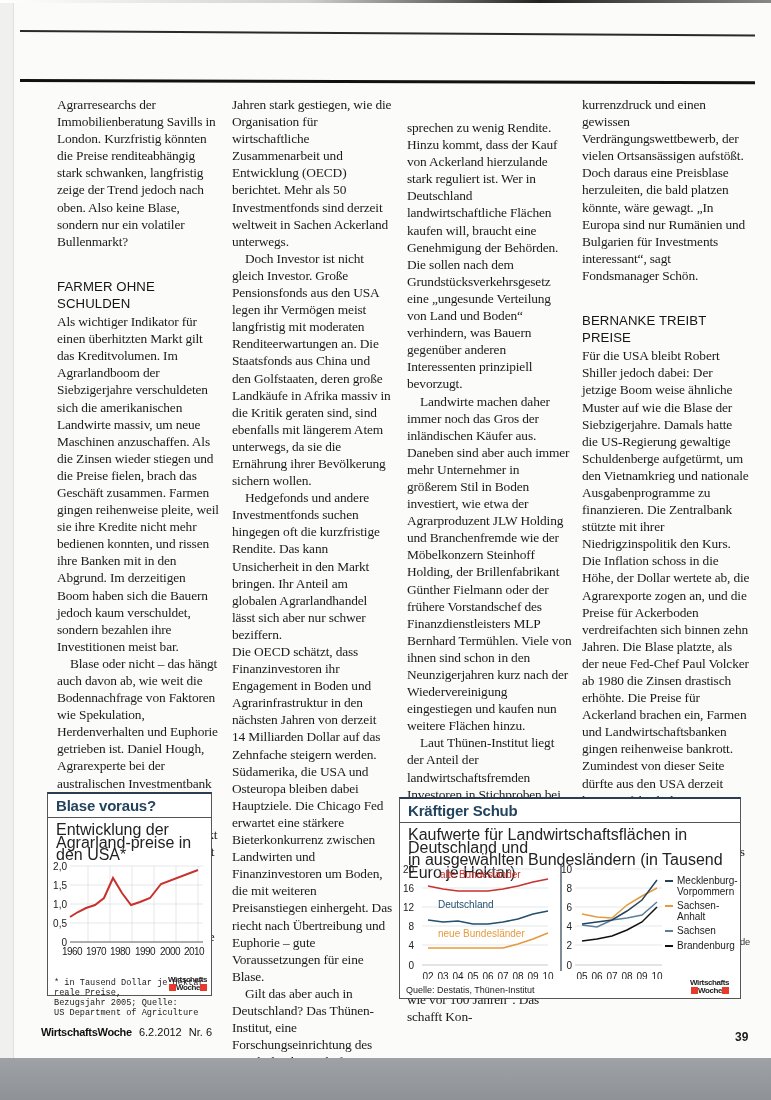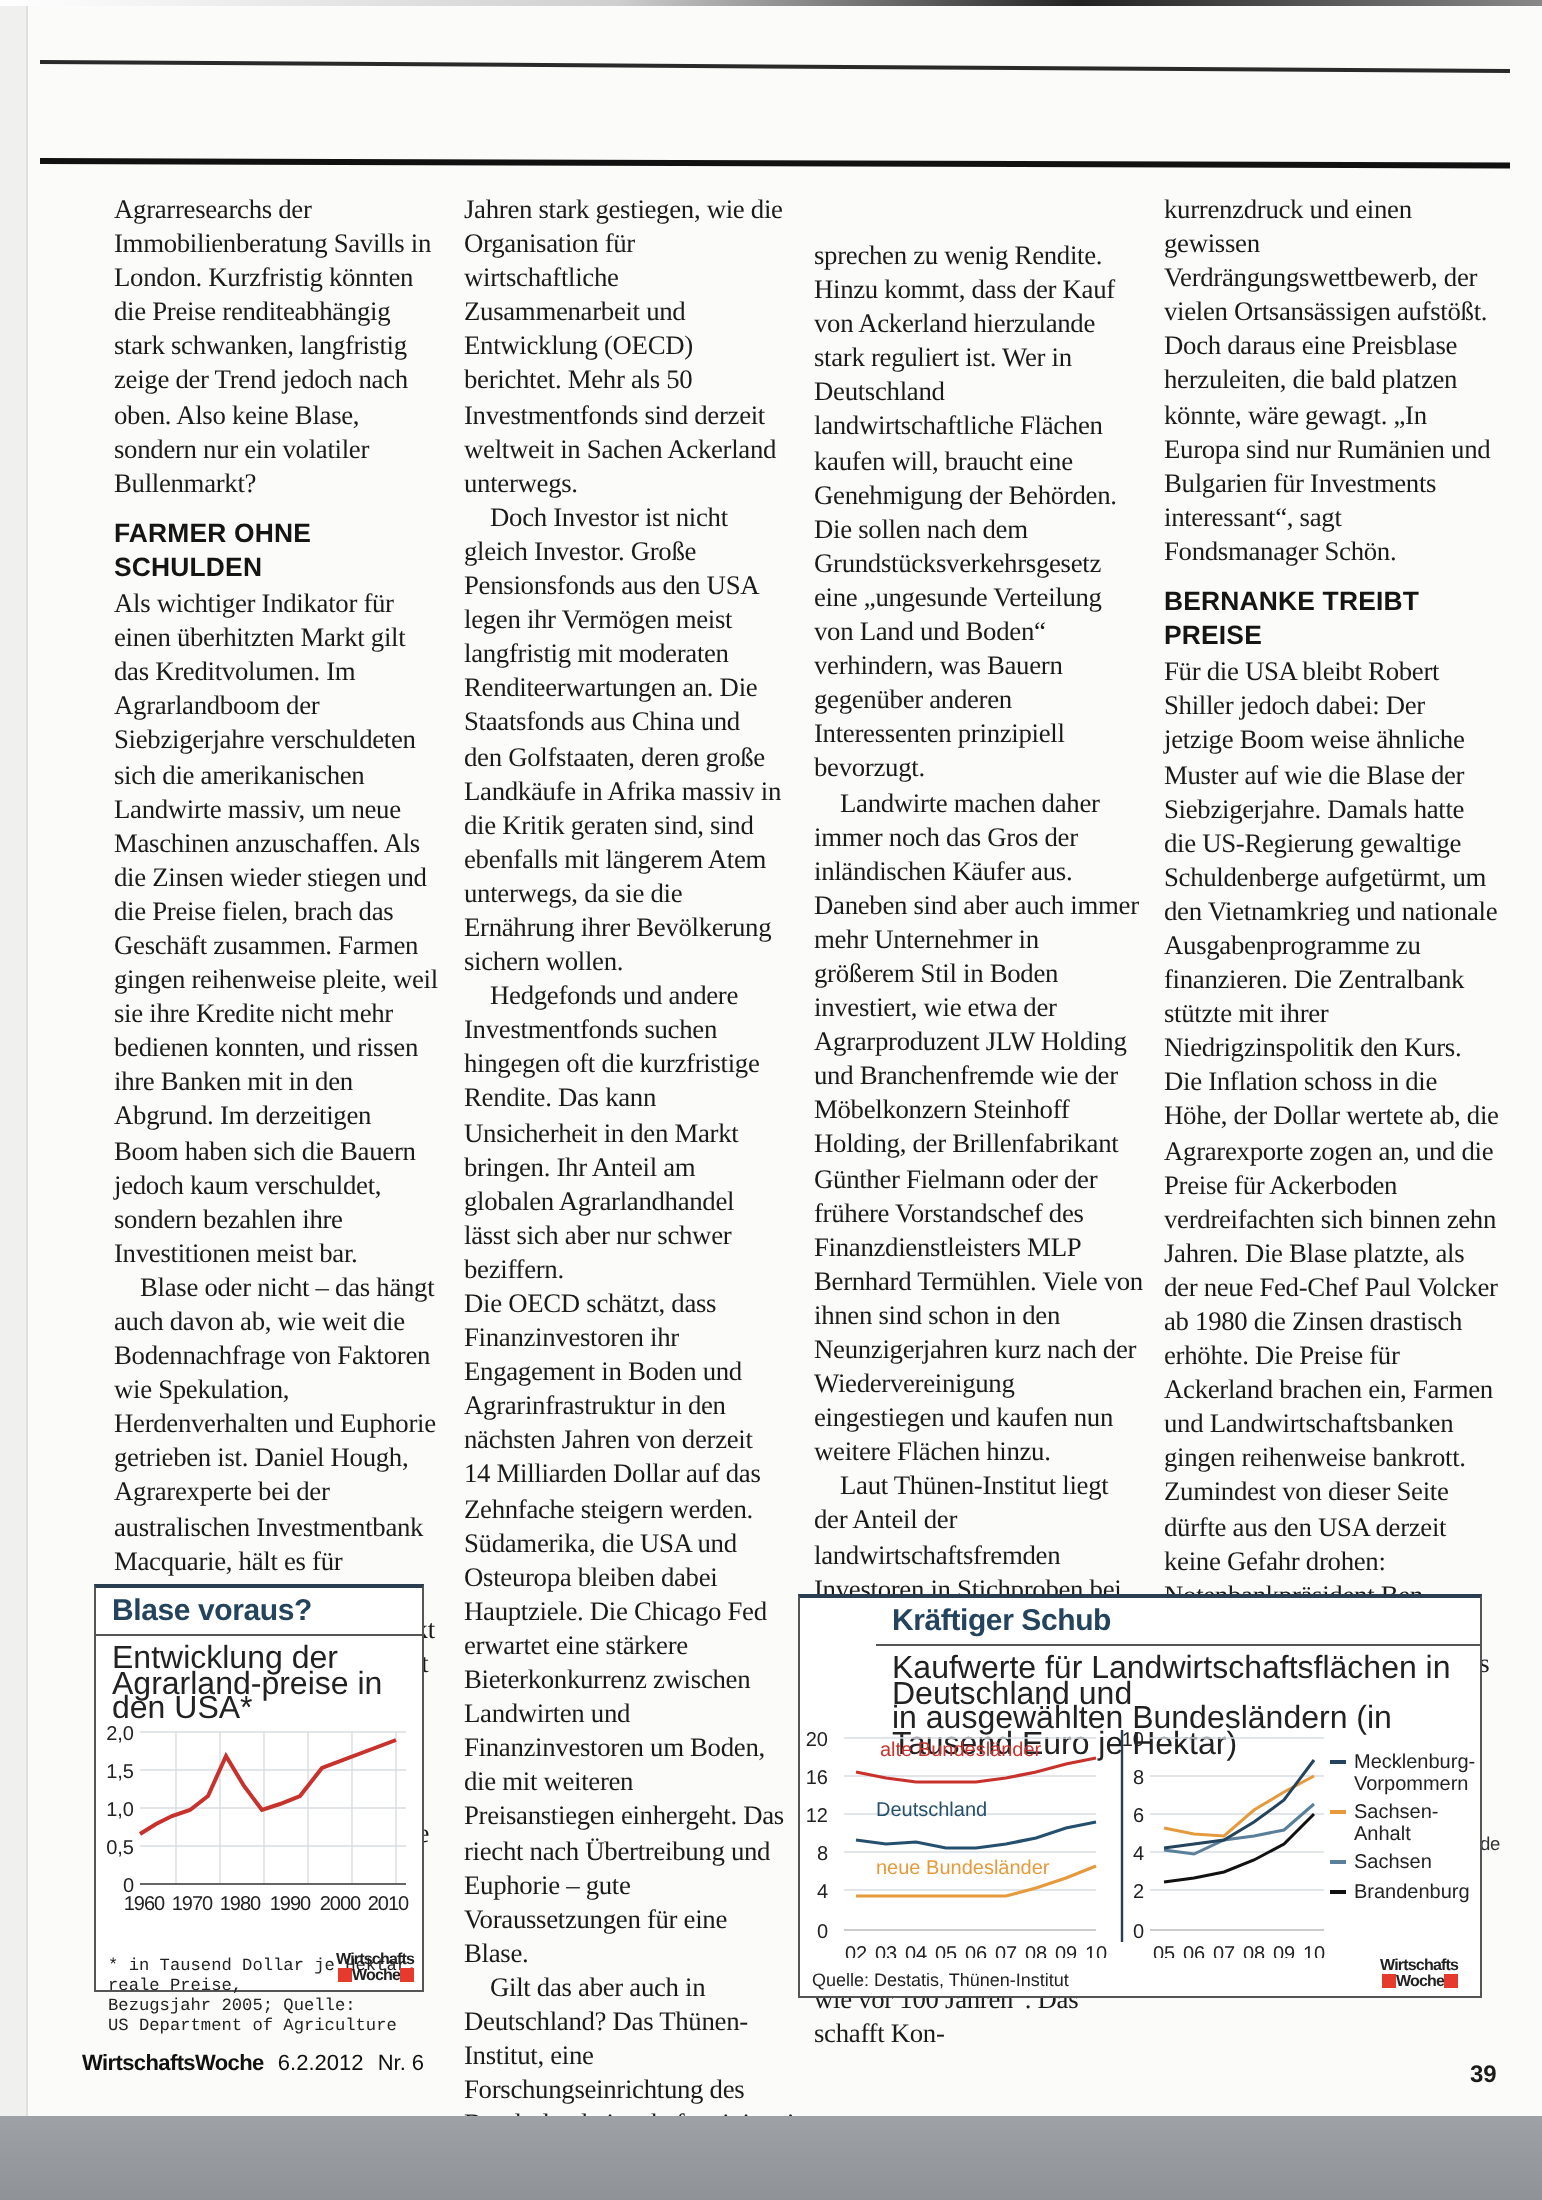--- a/index.html
+++ b/index.html
@@ -8,36 +8,36 @@
 
   .scan-left-edge { position: absolute; left: 0; top: 0; width: 14px; height: 1100px; background: #f0f0ee; border-right: 1px solid #e0e0dd; }
   .top-rule-1 { position: absolute; left: 20px; top: 30px; width: 735px; height: 2px; background: #2a2a2a; transform: rotate(0.35deg); transform-origin: left; }
   .top-rule-2 { position: absolute; left: 20px; top: 79px; width: 735px; height: 3px; background: #111; transform: rotate(0.18deg); transform-origin: left; }
   .top-edge { position: absolute; left: 0; top: 0; width: 771px; height: 3px; background: linear-gradient(90deg,#fff,#cfcfcf 40%,#222 70%,#888); }
   .bottom-band { position: absolute; left: 0; top: 1058px; width: 771px; height: 42px; background: linear-gradient(180deg,#9ea2a6,#8f9397); }
 
   .col { position: absolute; top: 96px; font-size: 13.4px; line-height: 17.1px; letter-spacing: -0.15px; }
   .col p { margin: 0; }
   .col p.indent { text-indent: 13px; }
-  .col h3 { font-family: "Liberation Sans", sans-serif; font-weight: 700; font-size: 13.2px; letter-spacing: 0.1px; margin-top: 8px; margin-bottom: 1px; color: #151515; }
+  .col h3 { font-family: "Liberation Sans", sans-serif; font-weight: 400; font-size: 13.2px; letter-spacing: 0.1px; margin-top: 28px; margin-bottom: 1px; color: #151515; }
 
   .c1 { left: 57px; width: 162px; }
   .c2 { left: 232px; width: 160px; }
   .c3 { left: 407px; width: 165px; margin-top: 23px; }
   .c4 { left: 582px; width: 168px; }
 
   .byline { font-family: "Liberation Sans", sans-serif; font-size: 9.3px; text-align: right; margin-top: 6px; color: #333; }
 
   
   .chart-box { position: absolute; border: 1px solid #555; background: #fff; font-family: "Liberation Sans", sans-serif; }
   .chart-box .head { background: #fff; border-bottom: 1px solid #555; padding: 3px 8px 2px 8px; }
   .chart-box .head .title { font-weight: 700; font-size: 15px; color: #24445e; letter-spacing: -0.2px; }
   .chart-box .sub { font-size: 16px; line-height: 12.5px; color: #222; padding: 6px 8px 0 8px; }
   .cb1 { left: 47px; top: 792px; width: 165px; height: 204px; border-top: 2px solid #2b3d50; }
-  .cb2 { left: 399px; top: 797px; width: 342px; height: 202px; border-top: 2px solid #2b3d50; padding-left: 38px; }
+  .cb2 { left: 399px; top: 797px; width: 342px; height: 202px; border-top: 2px solid #2b3d50; }
   .foot { position: absolute; font-size: 8.6px; line-height: 10px; color: #222; }
   .logo { position: absolute; font-family: "Liberation Sans", sans-serif; font-weight: 700; font-size: 8px; line-height: 8px; letter-spacing: -0.4px; color: #222; text-align: right; }
   .logo .sq { display: inline-block; width: 7px; height: 7px; background: #e53a2c; vertical-align: middle; }
 
   svg text { font-family: "Liberation Sans", sans-serif; }
 
   .footer-left { position: absolute; left: 41px; top: 1026px; font-family: "Liberation Sans", sans-serif; font-size: 11px; color: #111; }
   .footer-left b { font-weight: 700; letter-spacing: -0.3px; }
   .footer-left span.mid { margin-left: 4px; }
   .page-num { position: absolute; left: 735px; top: 1030px; font-family: "Liberation Sans", sans-serif; font-weight: 700; font-size: 12px; }

